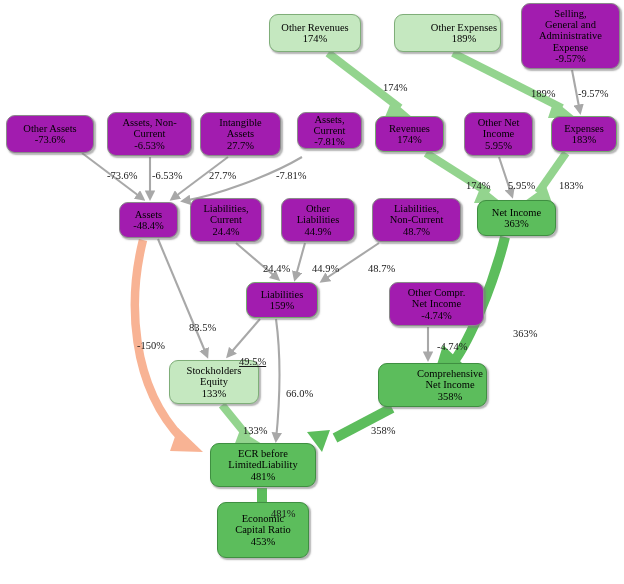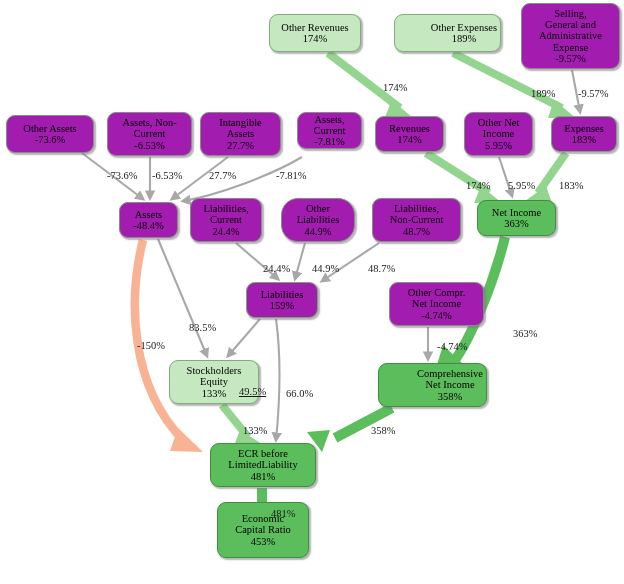--- a/index.html
+++ b/index.html
@@ -130,21 +130,21 @@
 Assets</div><div class="node-text">27.7%</div></div></div>
       <div class="node grey" style="left: 297px; top: 112px; width: 65px; height: 37px;"><div><div class="node-text">Assets,
 Current</div><div class="node-text">-7.81%</div></div></div>
       <div class="node mgreen" style="left: 375px; top: 116px; width: 69px; height: 36px;"><div><div class="node-text">Revenues</div><div class="node-text">174%</div></div></div>
       <div class="node grey" style="left: 464px; top: 112px; width: 69px; height: 44px;"><div><div class="node-text">Other Net
 Income</div><div class="node-text">5.95%</div></div></div>
       <div class="node mgreen" style="left: 551px; top: 116px; width: 66px; height: 36px;"><div><div class="node-text">Expenses</div><div class="node-text">183%</div></div></div>
       <div class="node grey" style="left: 119px; top: 202px; width: 59px; height: 36px;"><div><div class="node-text">Assets</div><div class="node-text">-48.4%</div></div></div>
       <div class="node grey" style="left: 190px; top: 198px; width: 72px; height: 44px;"><div><div class="node-text">Liabilities,
 Current</div><div class="node-text">24.4%</div></div></div>
-      <div class="node grey" style="left: 281px; top: 198px; width: 74px; height: 44px; border-radius: 17px;"><div><div class="node-text">Other
+      <div class="node grey" style="left: 281px; top: 198px; width: 74px; height: 44px;"><div><div class="node-text">Other
 Liabilities</div><div class="node-text">44.9%</div></div></div>
       <div class="node grey" style="left: 372px; top: 198px; width: 89px; height: 44px;"><div><div class="node-text">Liabilities,
 Non-Current</div><div class="node-text">48.7%</div></div></div>
       <div class="node dgreen" style="left: 477px; top: 200px; width: 79px; height: 36px;"><div><div class="node-text">Net Income</div><div class="node-text">363%</div></div></div>
       <div class="node mgreen" style="left: 246px; top: 282px; width: 72px; height: 36px;"><div><div class="node-text">Liabilities</div><div class="node-text">159%</div></div></div>
       <div class="node grey" style="left: 389px; top: 282px; width: 95px; height: 44px;"><div><div class="node-text">Other Compr.
 Net Income</div><div class="node-text">-4.74%</div></div></div>
       <div class="node lgreen" style="left: 169px; top: 360px; width: 90px; height: 44px;"><div><div class="node-text">Stockholders
 Equity</div><div class="node-text">133%</div></div></div>
       <div class="node dgreen" style="left: 378px; top: 363px; width: 109px; height: 44px; justify-content: flex-end;"><div><div class="node-text">Comprehensive
@@ -163,21 +163,21 @@
       <div class="edge-label" style="left: 209px; top: 170px;">27.7%</div>
       <div class="edge-label" style="left: 276px; top: 170px;">-7.81%</div>
       <div class="edge-label" style="left: 466px; top: 180px;">174%</div>
       <div class="edge-label" style="left: 508px; top: 180px;">5.95%</div>
       <div class="edge-label" style="left: 559px; top: 180px;">183%</div>
       <div class="edge-label" style="left: 263px; top: 263px;">24.4%</div>
       <div class="edge-label" style="left: 312px; top: 263px;">44.9%</div>
       <div class="edge-label" style="left: 368px; top: 263px;">48.7%</div>
       <div class="edge-label" style="left: 189px; top: 322px;">83.5%</div>
       <div class="edge-label" style="left: 137px; top: 340px;">-150%</div>
-      <div class="edge-label" style="left: 239px; top: 386px; text-decoration: underline;">49.5%</div>
+      <div class="edge-label" style="left: 239px; top: 356px; text-decoration: underline;">49.5%</div>
       <div class="edge-label" style="left: 286px; top: 388px;">66.0%</div>
       <div class="edge-label" style="left: 513px; top: 328px;">363%</div>
       <div class="edge-label" style="left: 437px; top: 341px;">-4.74%</div>
       <div class="edge-label" style="left: 243px; top: 425px;">133%</div>
       <div class="edge-label" style="left: 371px; top: 425px;">358%</div>
       <div class="edge-label" style="left: 271px; top: 508px;">481%</div>
     </div>
 </div>
 
 </body></html>

